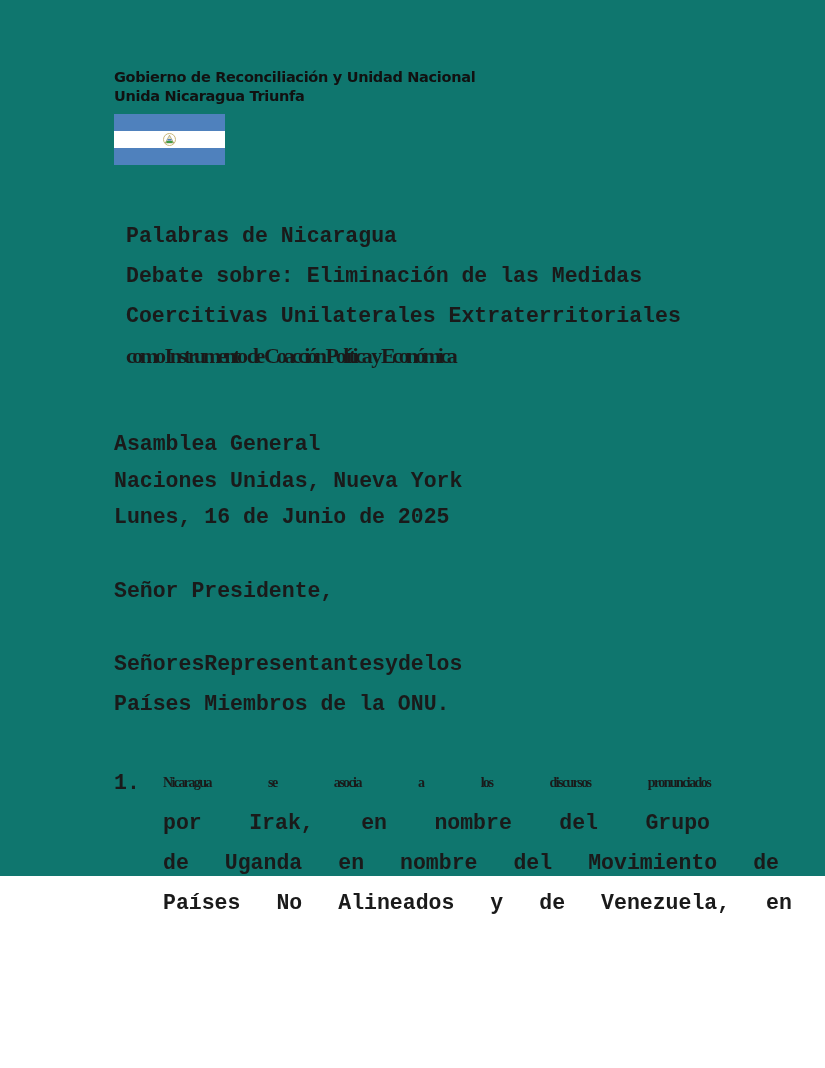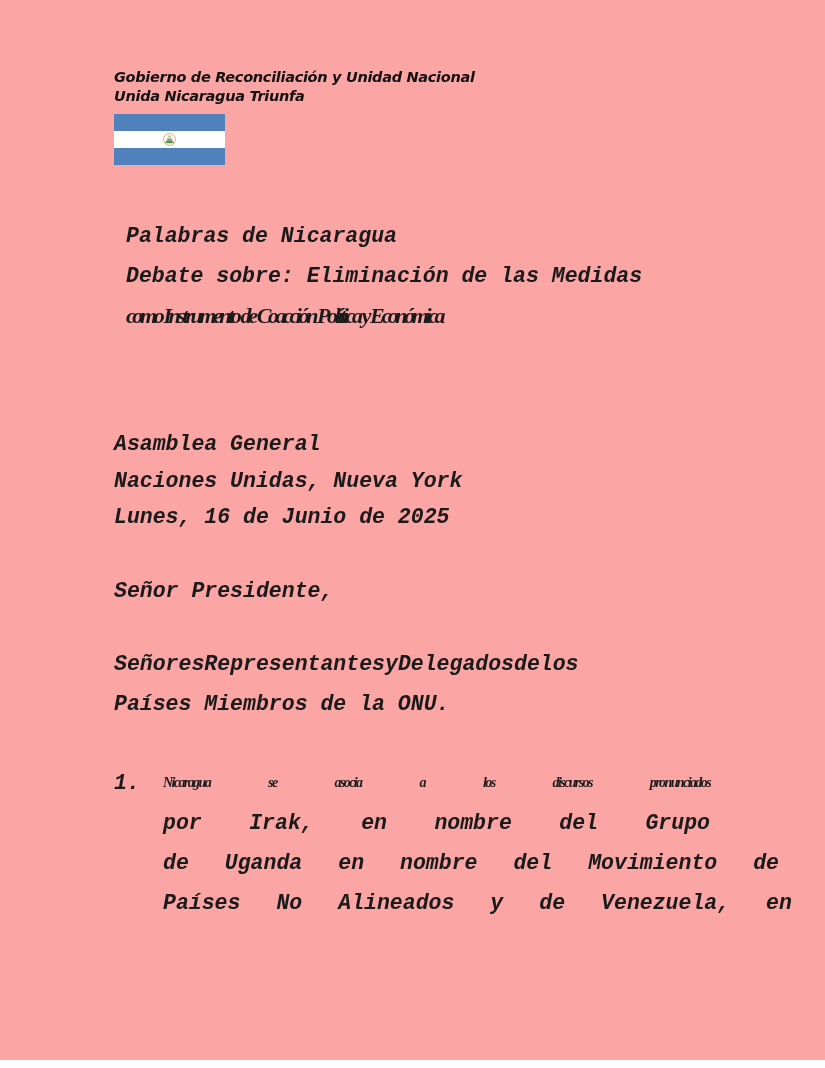--- a/index.html
+++ b/index.html
@@ -10,23 +10,22 @@
     body {
       width: 825px;
       height: 1068px;
       position: relative;
       overflow: hidden;
       color: #1a1a1a;
     }
     .page {
       position: absolute;
       left: 0; top: 0;
-      width: 825px; height: 1060px;
-      background: #fca5a5;
-      font-style: italic;
+      width: 825px; height: 876px;
+      background: #0f766e;
     }
     .letterhead {
       position: absolute;
       left: 114px;
       top: 68px;
       font-family: "DejaVu Sans", sans-serif;
       font-weight: bold;
       font-size: 14.5px;
       line-height: 19px;
       color: #111;
@@ -155,37 +154,37 @@
         <rect x="4.4" y="8" width="6.2" height="2" fill="#3f9a3f"></rect>
         <rect x="5.5" y="6" width="4" height="1.6" fill="#4f81bd"></rect>
       </svg>
     </div>
     <div class="stripe-blue"></div>
   </div>
 
   <div class="title-block mono">
     <div>Palabras de Nicaragua</div>
     <div>Debate sobre: Eliminación de las Medidas</div>
+    <div>Coercitivas Unilaterales Extraterritoriales</div>
     <div><span class="condensed">como Instrumento de Coacción Política y Económica</span></div>
   </div>
 
   <div class="meeting-block mono">
     <div>Asamblea General</div>
     <div>Naciones Unidas, Nueva York</div>
     <div>Lunes, 16 de Junio de 2025</div>
   </div>
 
   <div class="salutation mono">Señor Presidente,</div>
 
   <div class="addressees mono">
     <div class="justify-line">
       <span>Señores</span>
       <span>Representantes</span>
       <span>y</span>
-      <span>Delegados</span>
       <span>de</span>
       <span>los</span>
     </div>
     <div>Países Miembros de la ONU.</div>
   </div>
 
   <div class="paragraph">
     <div class="para-number mono">1.</div>
     <div class="para-body mono">
       <div class="condensed-line">

